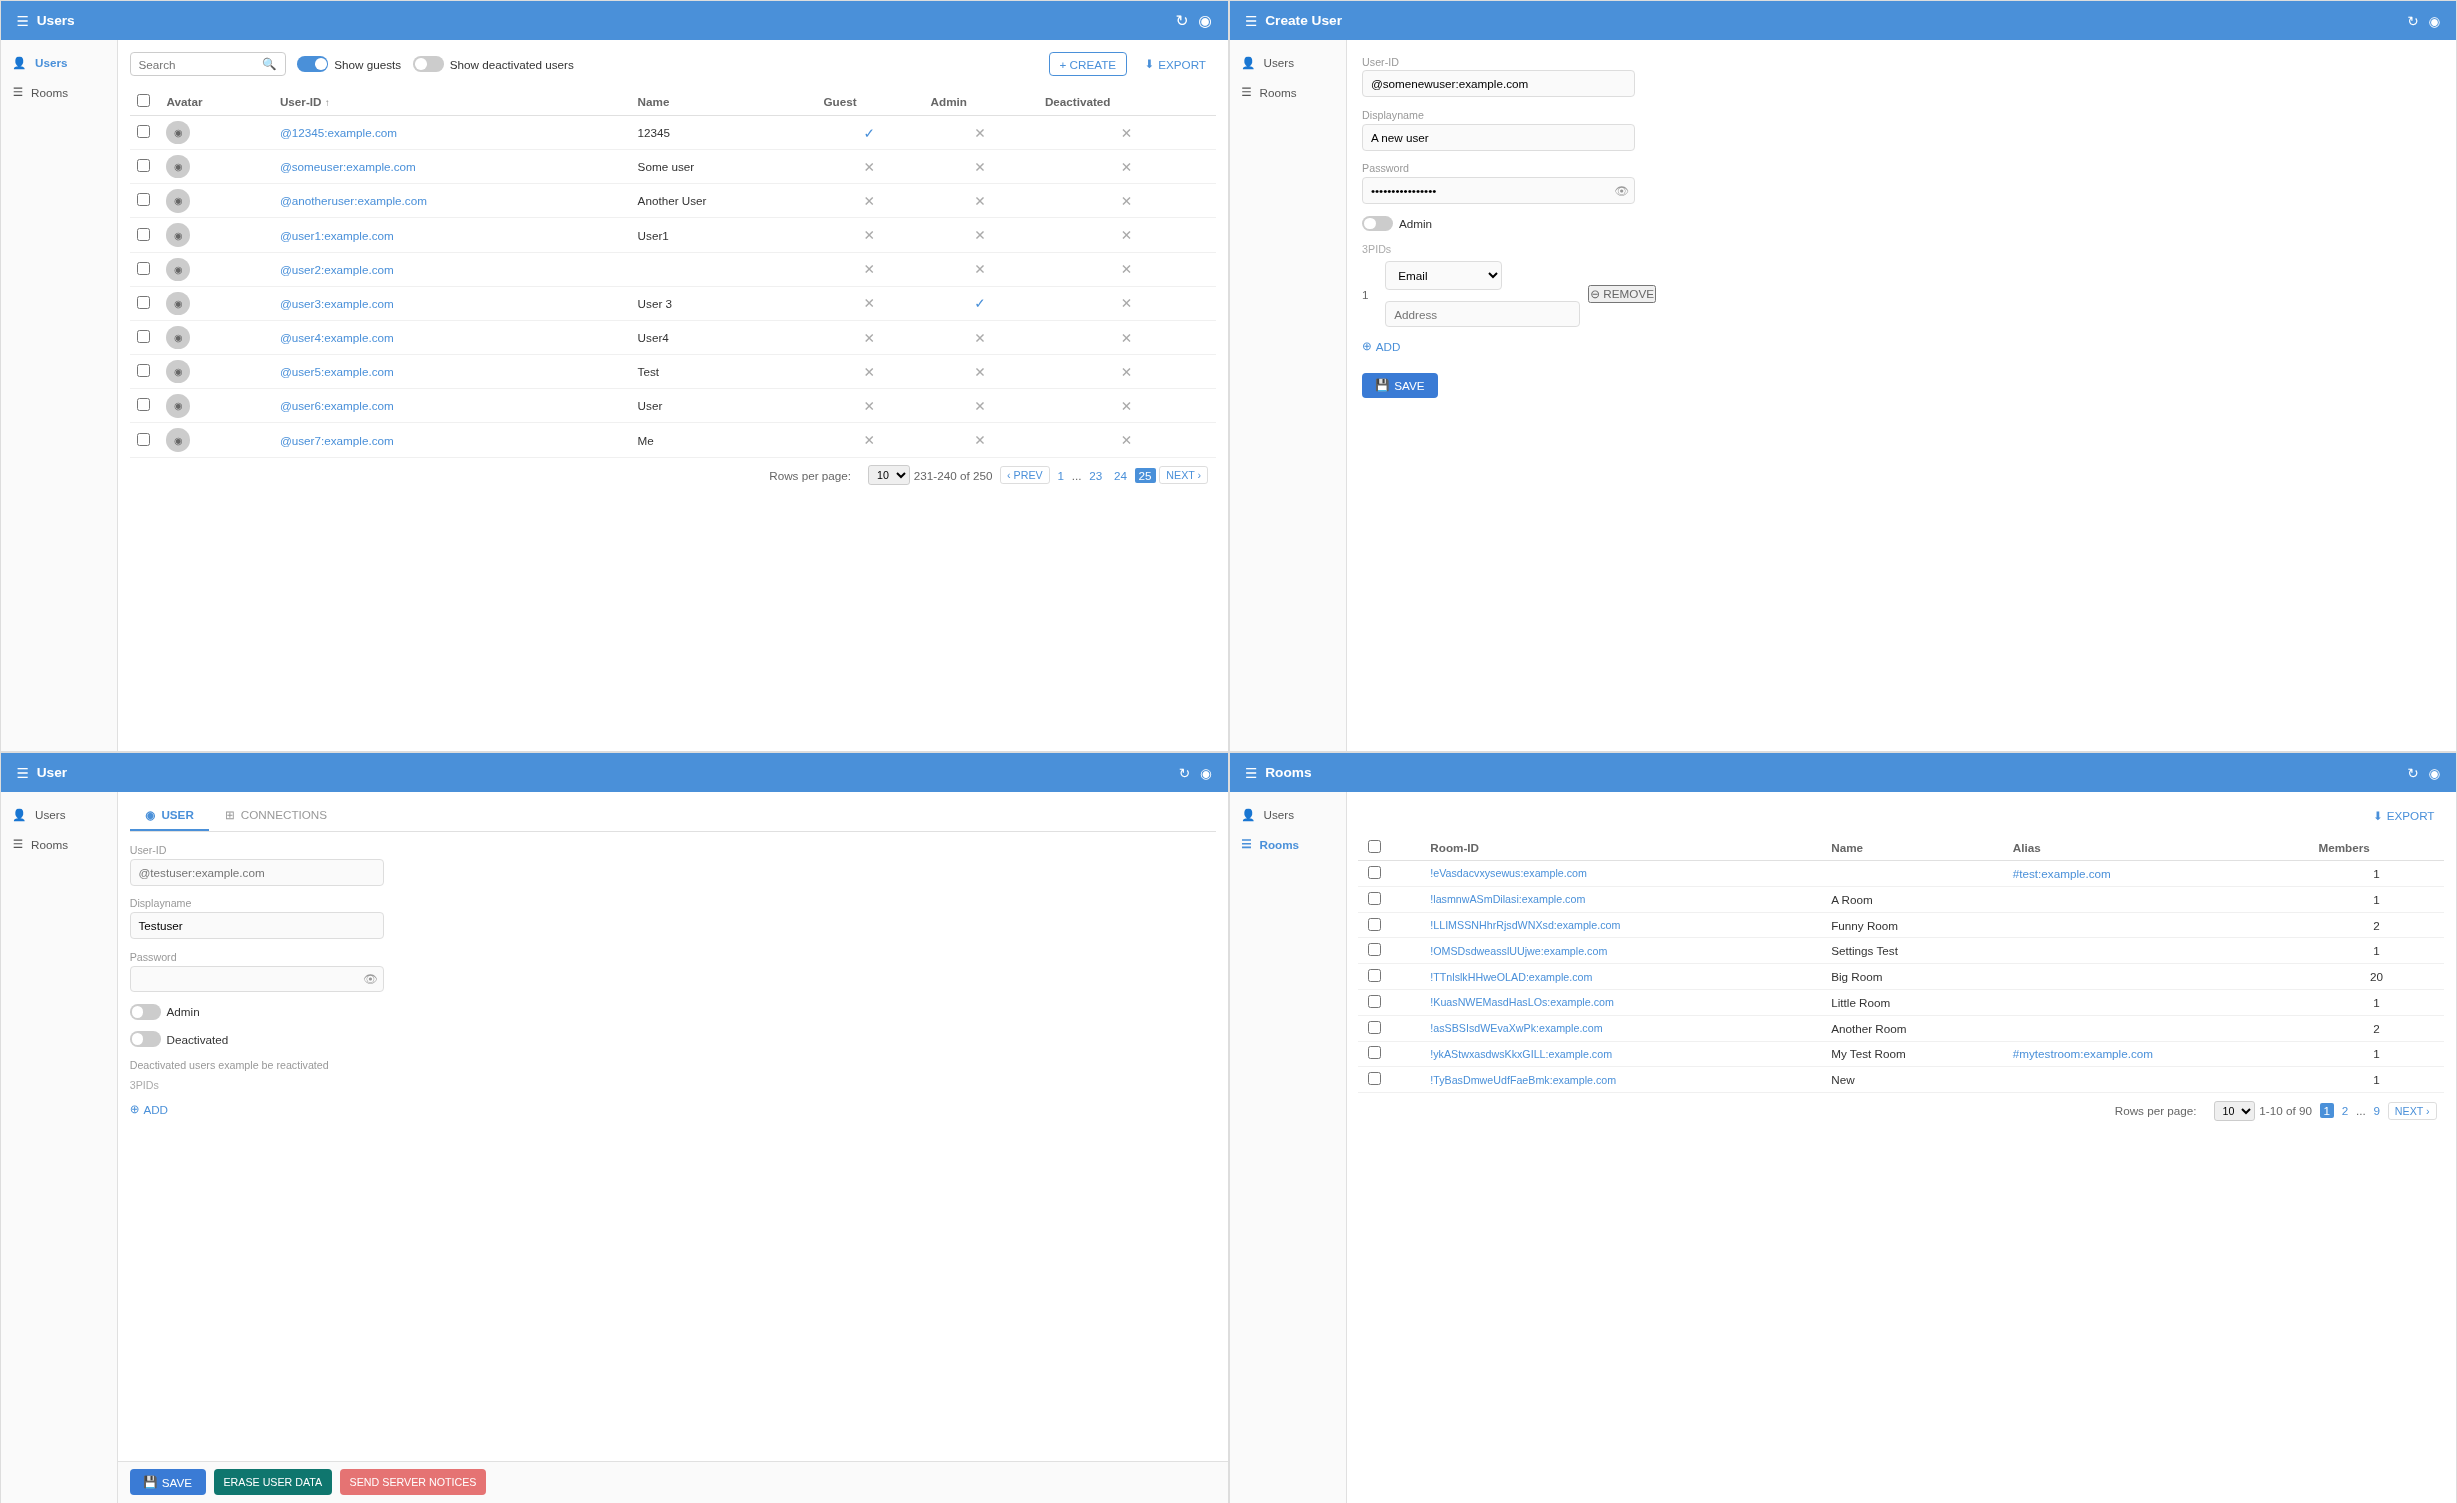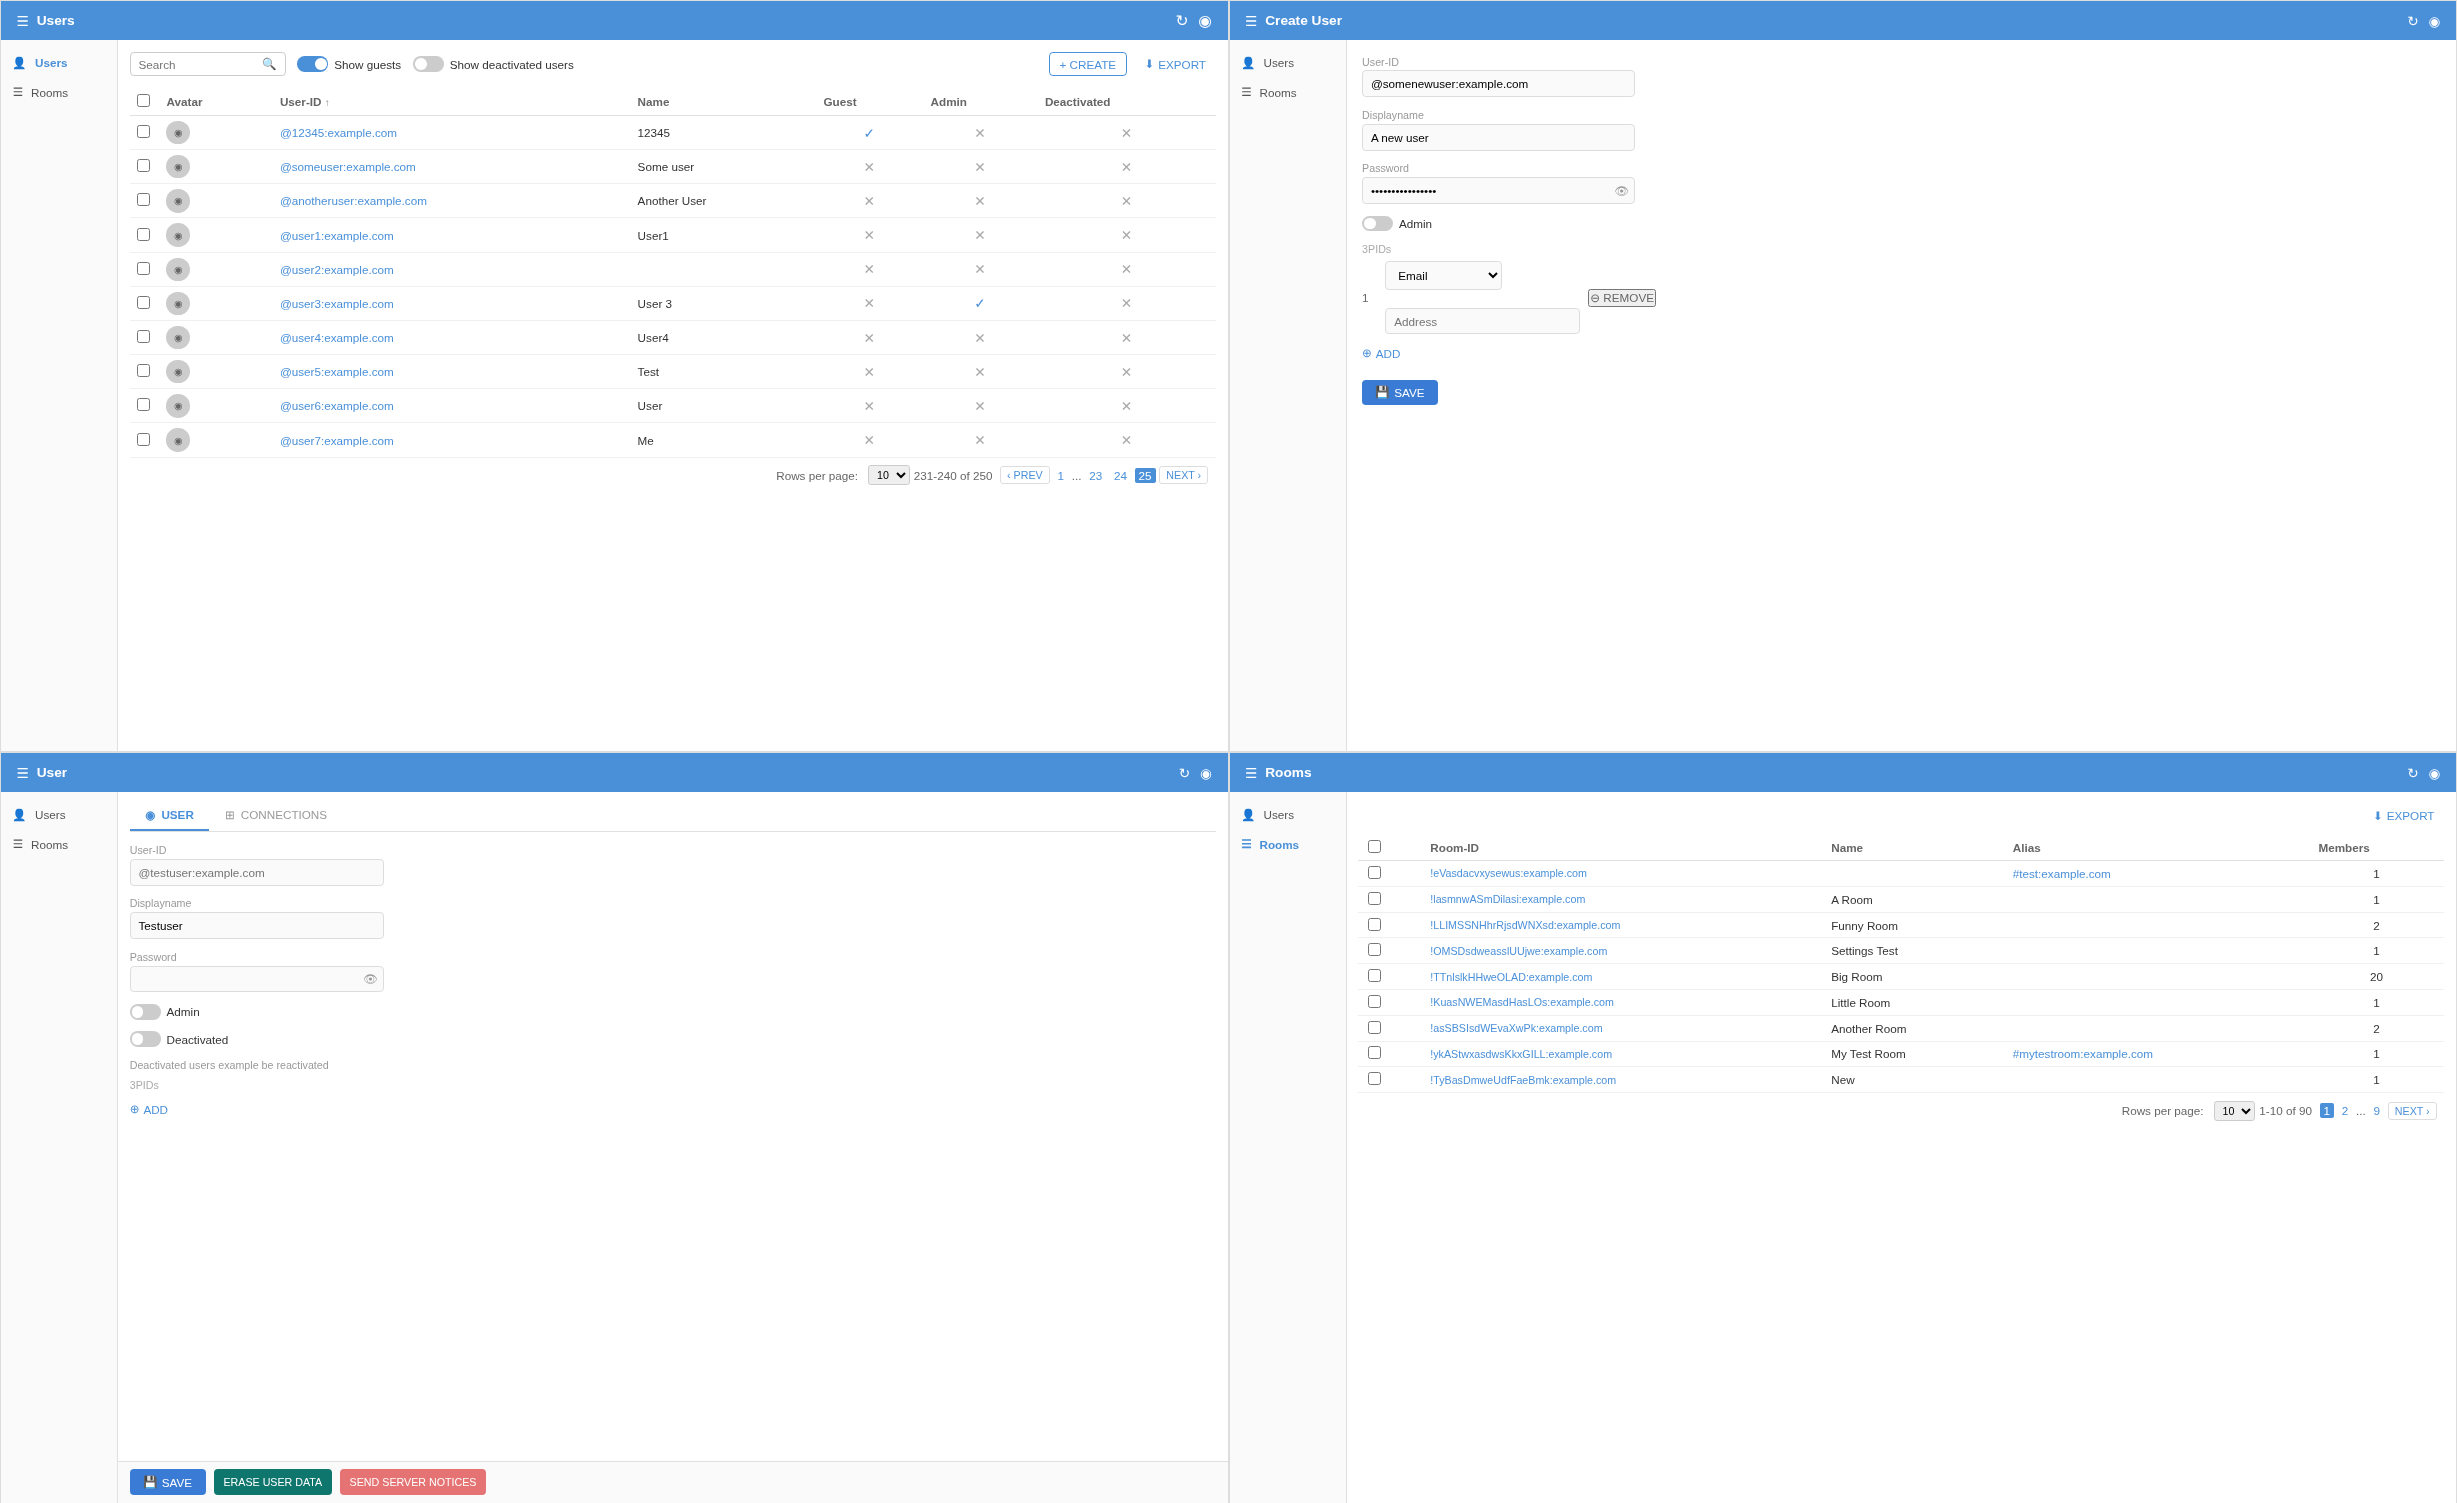--- a/index.html
+++ b/index.html
@@ -187,21 +187,21 @@
       border: 1px solid #ddd;
       border-radius: 2.9px;
       cursor: pointer;
       background: white;
       color: #4a90d9;
       font-size: 10.7px;
     }
     .pagination .rows-select {
       display: flex;
       align-items: center;
-      gap: 10px;
+      gap: 17px;
     }
 
     select {
       border: 1px solid #ccc;
       border-radius: 2.9px;
       padding: 2px 3.9px;
       font-size: 10.7px;
     }
 
     
@@ -603,21 +603,21 @@
           </div>
         </div>
         <div class="form-group toggle-container">
           <div class="toggle off"></div>
           <span>Admin</span>
         </div>
         <div class="form-group">
           <span class="pids-label">3PIDs</span>
           <div class="pids-row">
             <span class="pids-num">1</span>
-            <div style="display:flex; flex-direction:column; gap:18px;">
+            <div style="display:flex; flex-direction:column; gap:11px;">
               <select class="medium-select">
                 <option>Medium</option>
                 <option selected="">Email</option>
                 <option>MSISDN</option>
               </select>
               <input type="text" class="address-input" style="width: 195px;" placeholder="Address">
             </div>
             <button class="remove-btn">
               <span>⊖</span>
               <span>REMOVE</span>

